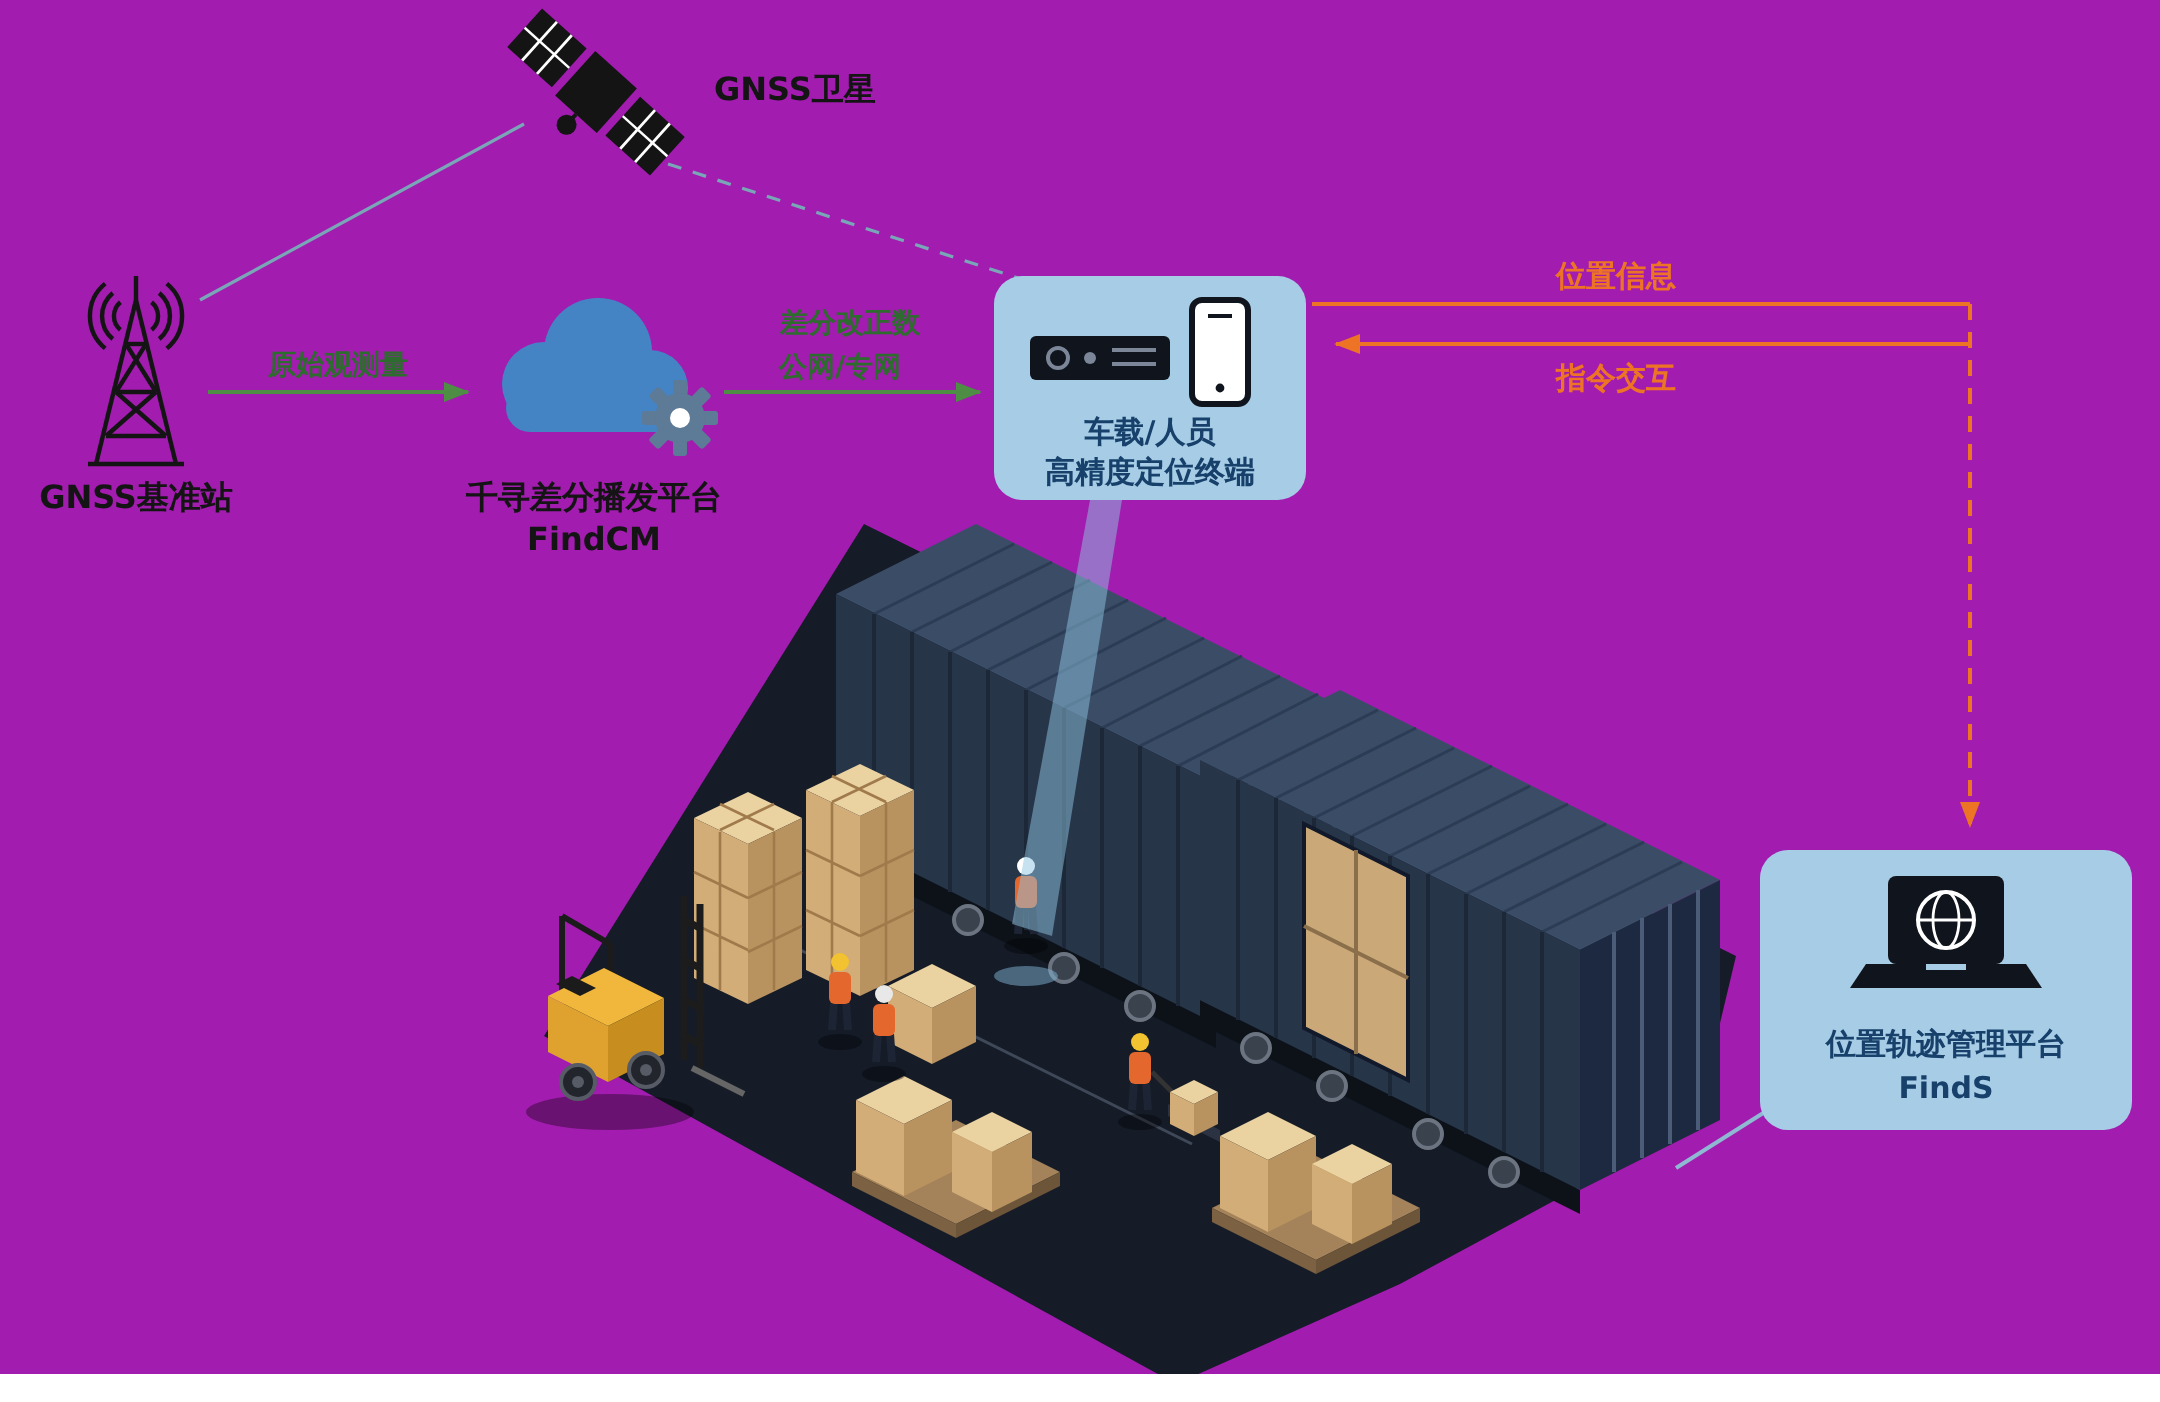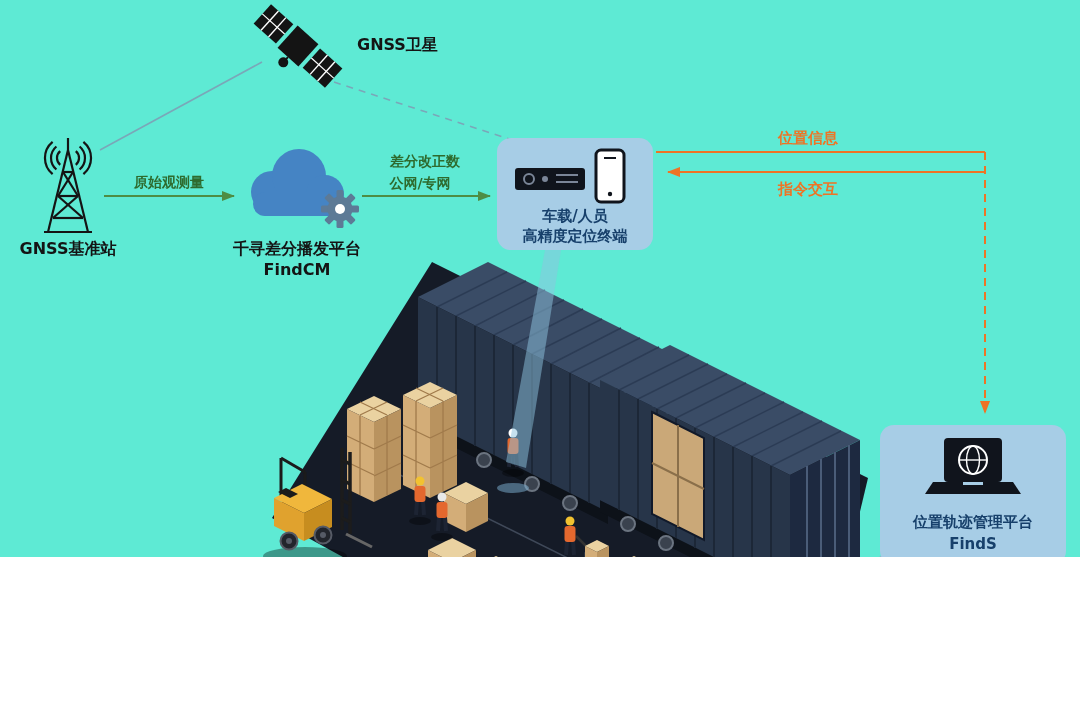--- a/index.html
+++ b/index.html
@@ -1,16 +1,16 @@
 <!DOCTYPE html>
 <html><head>
 <meta charset="utf-8">
 <style>
   html,body{margin:0;padding:0;background:#ffffff;}
-  .canvas{position:relative;width:1080px;height:557px;background:#5eead4;overflow:hidden;
+  .canvas{position:relative;width:1080px;height:687px;background:#a21caf;overflow:hidden;
           font-family:"DejaVu Sans",sans-serif;}
   svg{display:block}
   text{font-family:"DejaVu Sans",sans-serif;}
 </style>
 </head>
 <body>
 
 <div class="canvas">
 <svg width="1080" height="701" viewBox="0 0 1080 701">
   <defs>

